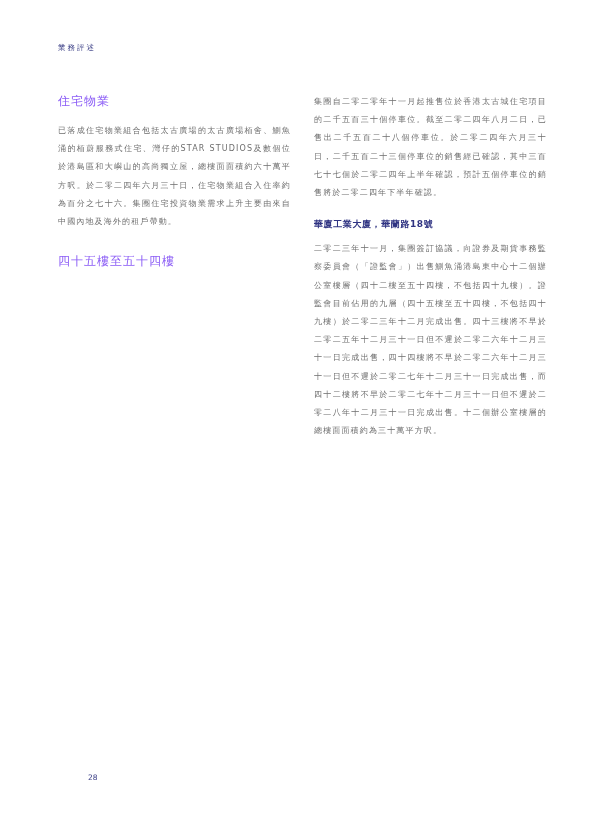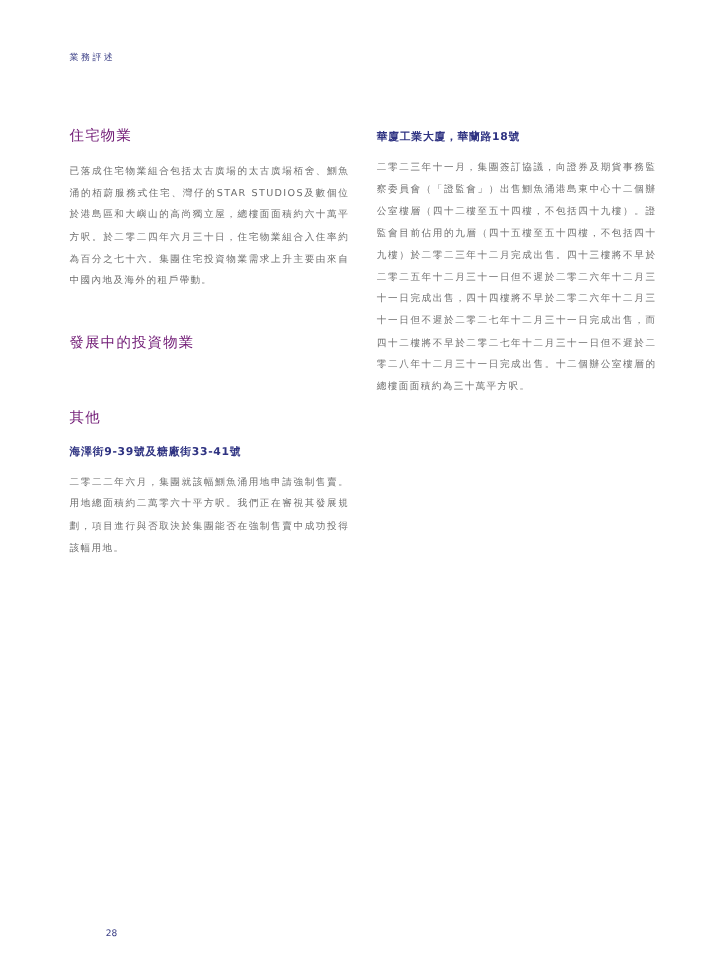--- a/index.html
+++ b/index.html
@@ -8,21 +8,21 @@
       font-family: "DejaVu Sans", "Liberation Sans", sans-serif;
     }
     .running-head {
       position: absolute; left: 58px; top: 43px;
       font-size: 7.5px; letter-spacing: 2px; color: #3b3f86; font-weight: normal;
     }
     .col { position: absolute; top: 93px; width: 233px; }
     .col-left { left: 58px; }
     .col-right { left: 314px; }
     .h1 {
-      font-size: 12px; color: #701a75; letter-spacing: 1px; margin: 12px 0 13px 0;
+      font-size: 12px; color: #8b5cf6; letter-spacing: 1px; margin: 0 0 13px 0;
       font-weight: normal; line-height: 16px;
     }
     .h2 {
       font-size: 9px; color: #2f3382; font-weight: bold; letter-spacing: 0.6px;
       margin: 0 0 8px 0; line-height: 16px;
     }
     .p {
       font-size: 8px; color: #6e6e6e; line-height: 18.2px; letter-spacing: 1.15px;
       margin: 0; text-align: justify;
     }
@@ -40,32 +40,28 @@
 
 <div class="running-head">業務評述</div>
 
 <div class="col col-left">
   <section>
     <h2 class="h1">住宅物業</h2>
     <p class="p">已落成住宅物業組合包括太古廣場的太古廣場栢舍、鰂魚涌的栢蔚服務式住宅、灣仔的STAR STUDIOS及數個位於港島區和大嶼山的高尚獨立屋，總樓面面積約六十萬平方呎。於二零二四年六月三十日，住宅物業組合入住率約為百分之七十六。集團住宅投資物業需求上升主要由來自中國內地及海外的租戶帶動。</p>
   </section>
   <div class="gap-section"></div>
   <section>
-    <h2 class="h1">發展中的投資物業</h2>
+    <h2 class="h1">四十五樓至五十四樓</h2>
   </section>
   <div class="gap-section"></div>
-  <section>
-    <h2 class="h1">其他</h2>
-    <h3 class="h2">海澤街9-39號及糖廠街33-41號</h3>
-    <p class="p">二零二二年六月，集團就該幅鰂魚涌用地申請強制售賣。用地總面積約二萬零六十平方呎。我們正在審視其發展規劃，項目進行與否取決於集團能否在強制售賣中成功投得該幅用地。</p>
-  </section>
 </div>
 
 <div class="col col-right">
   <section>
+    <p class="p">集團自二零二零年十一月起推售位於香港太古城住宅項目的二千五百三十個停車位。截至二零二四年八月二日，已售出二千五百二十八個停車位。於二零二四年六月三十日，二千五百二十三個停車位的銷售經已確認，其中三百七十七個於二零二四年上半年確認，預計五個停車位的銷售將於二零二四年下半年確認。</p>
   </section>
   <div class="gap-sub"></div>
   <section>
     <h3 class="h2">華廈工業大廈，華蘭路18號</h3>
     <p class="p">二零二三年十一月，集團簽訂協議，向證券及期貨事務監察委員會（「證監會」）出售鰂魚涌港島東中心十二個辦公室樓層（四十二樓至五十四樓，不包括四十九樓）。證監會目前佔用的九層（四十五樓至五十四樓，不包括四十九樓）於二零二三年十二月完成出售。四十三樓將不早於二零二五年十二月三十一日但不遲於二零二六年十二月三十一日完成出售，四十四樓將不早於二零二六年十二月三十一日但不遲於二零二七年十二月三十一日完成出售，而四十二樓將不早於二零二七年十二月三十一日但不遲於二零二八年十二月三十一日完成出售。十二個辦公室樓層的總樓面面積約為三十萬平方呎。</p>
   </section>
 </div>
 
 <div class="footer">
   <span class="page-num">28</span>

